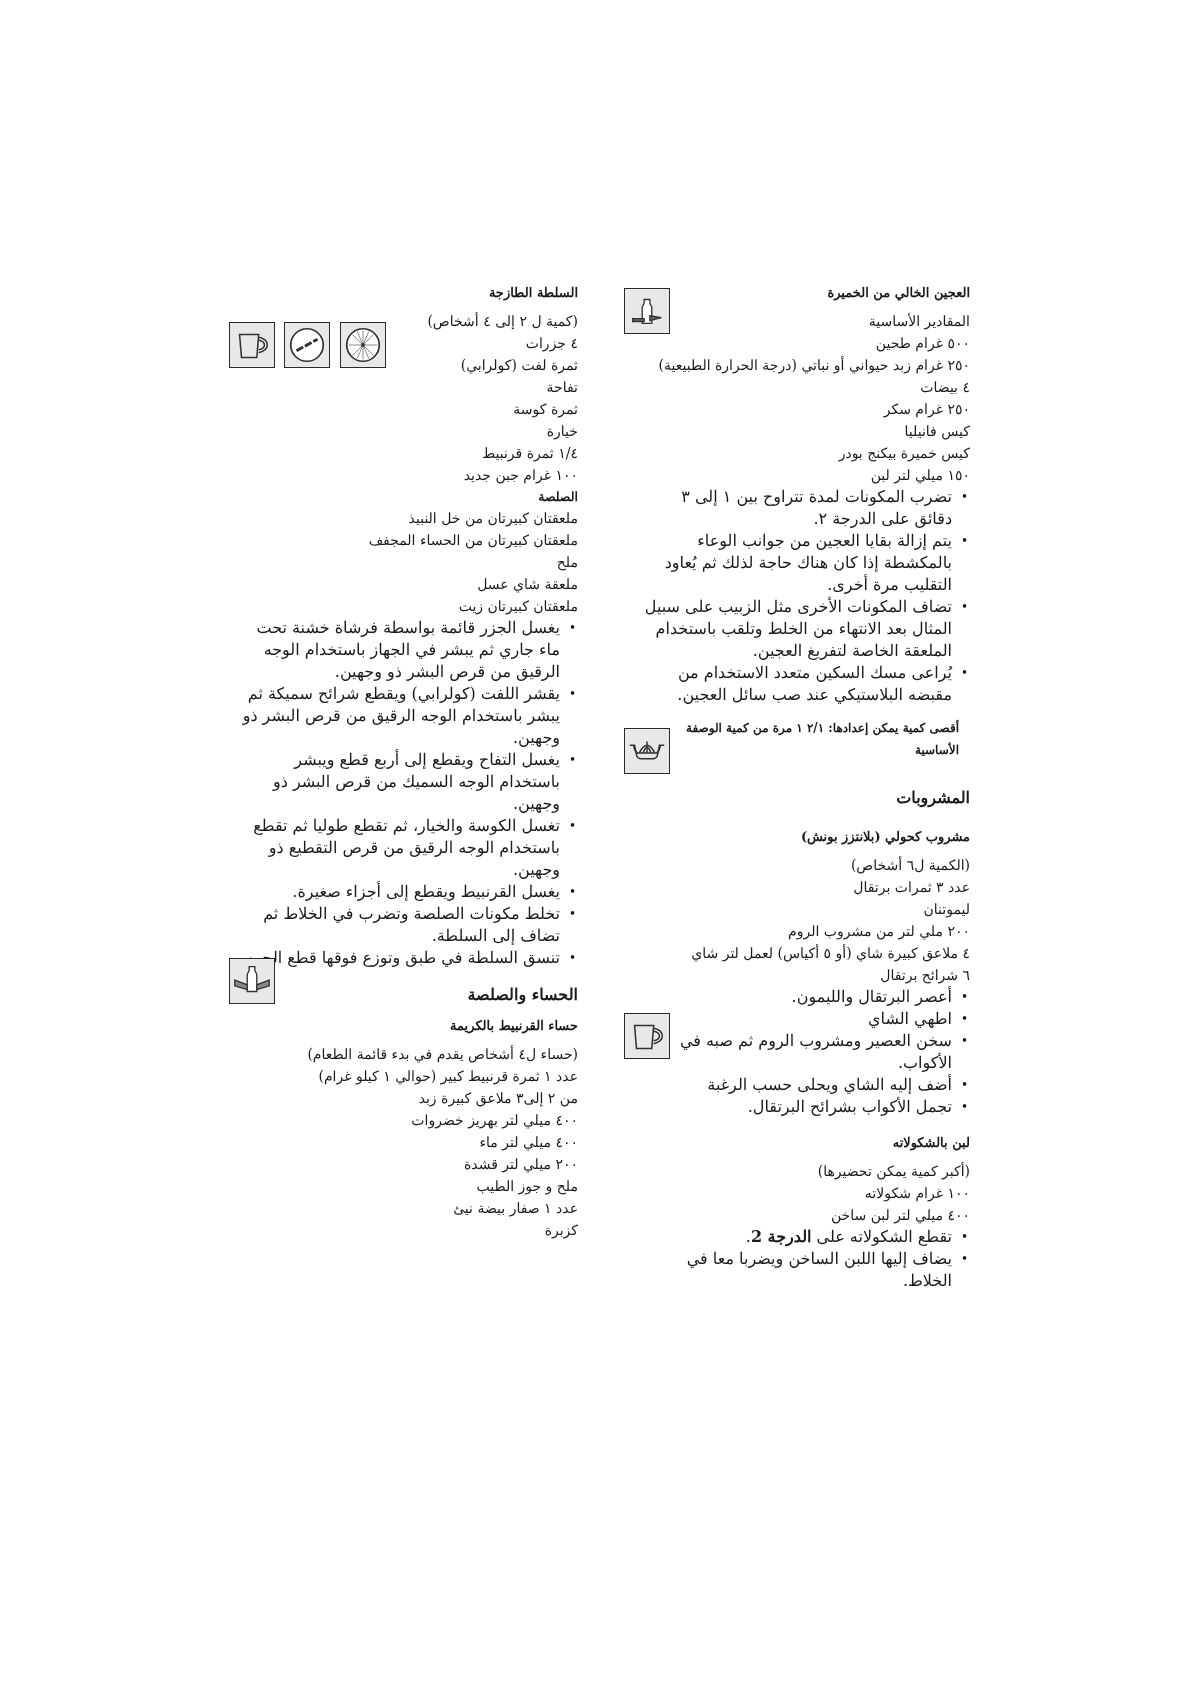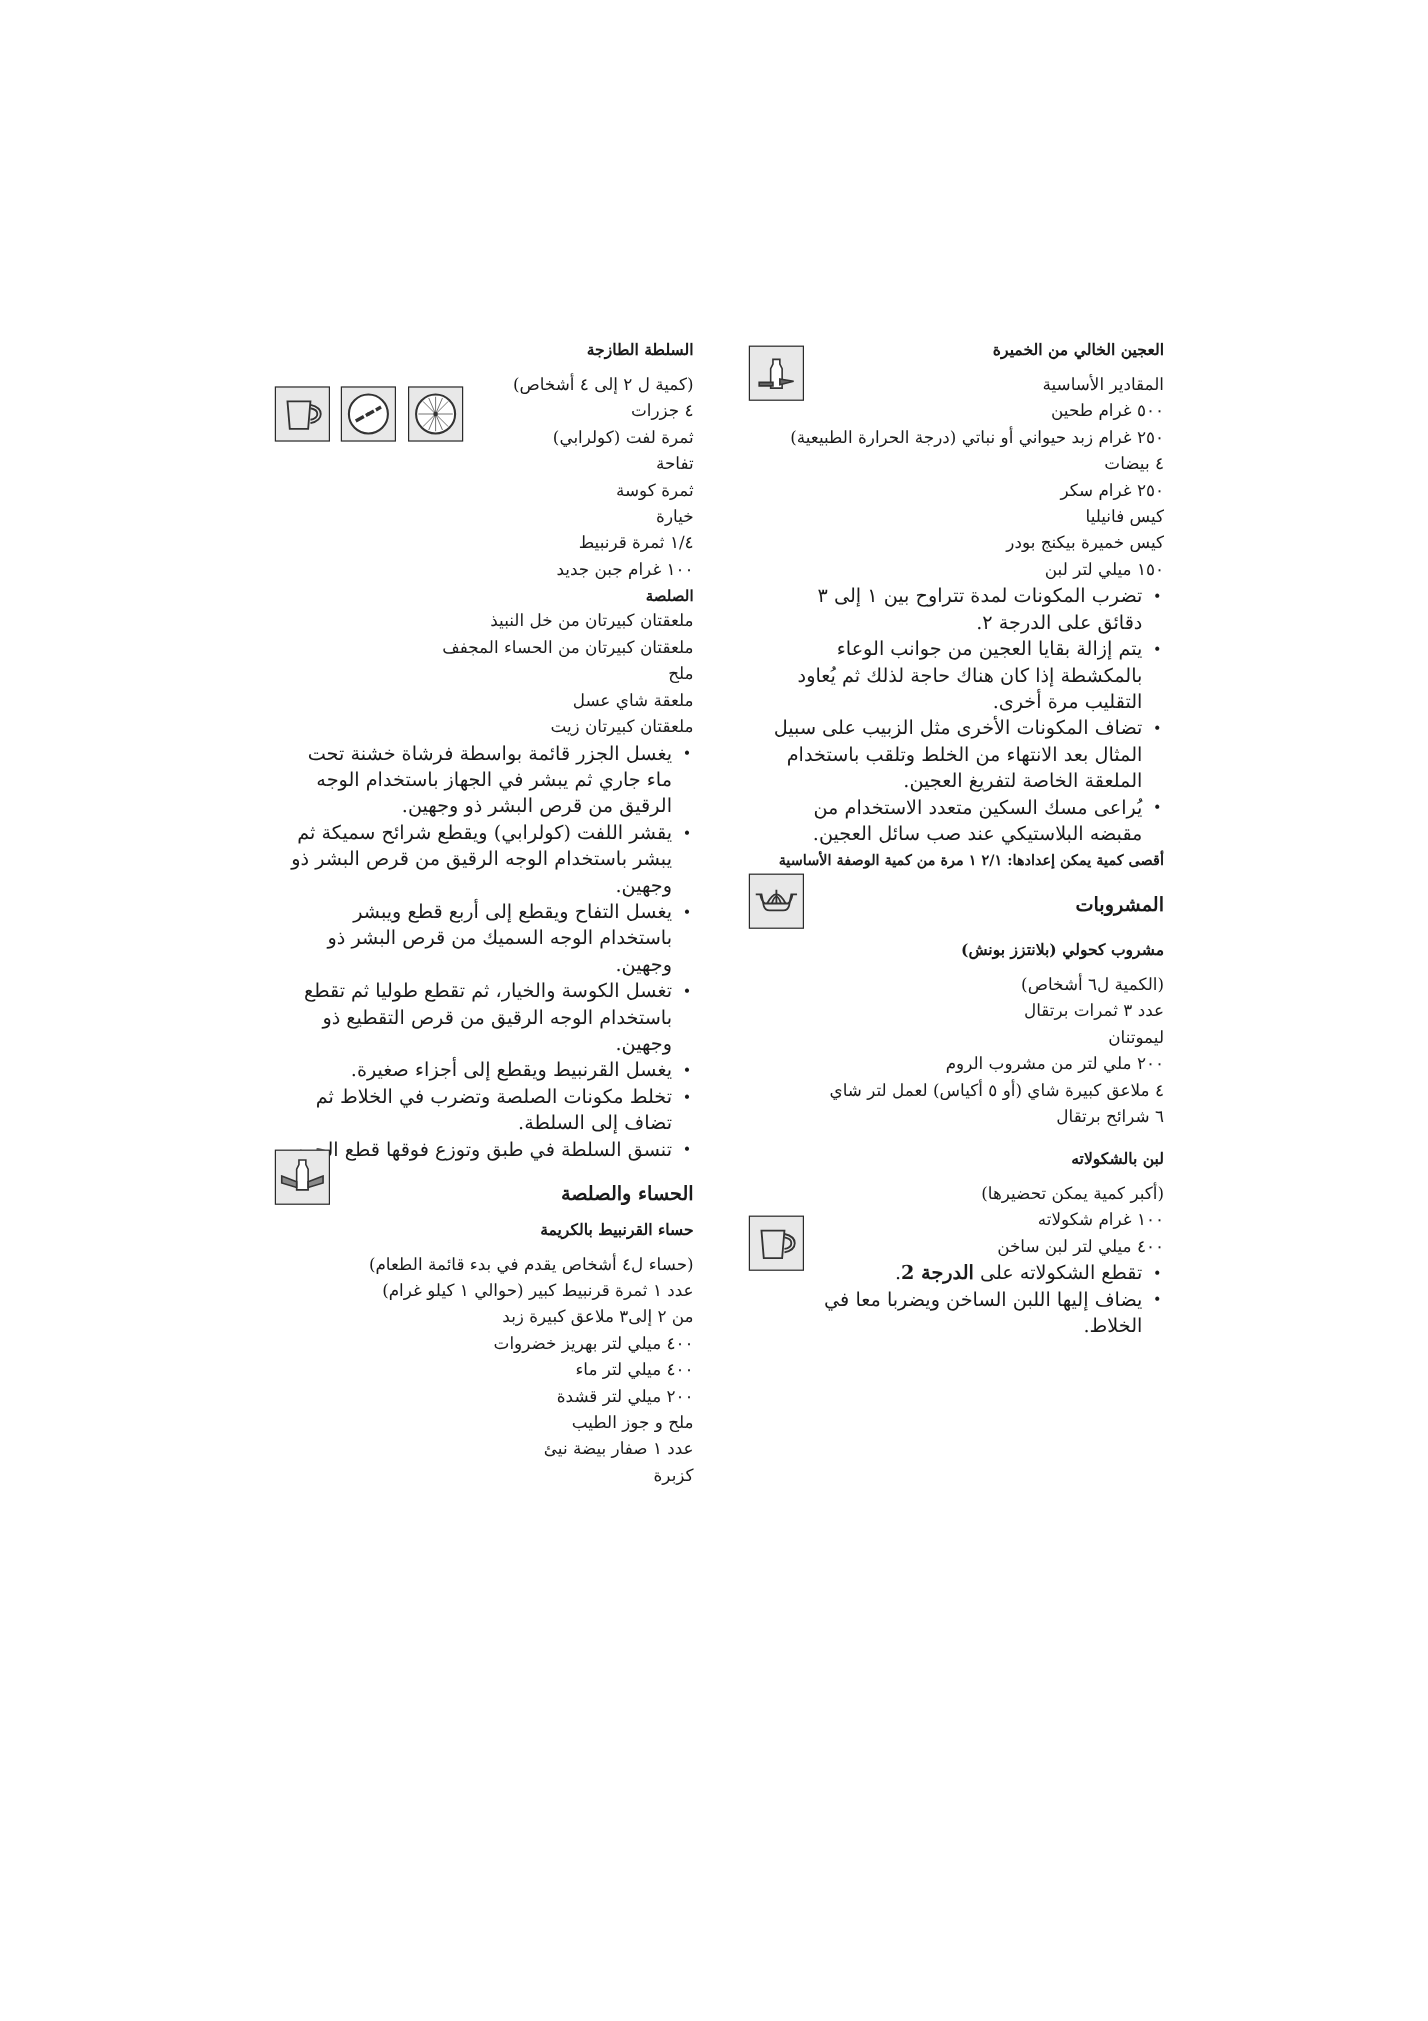--- a/index.html
+++ b/index.html
@@ -5,21 +5,21 @@
   html, body { margin:0; padding:0; background:#ffffff; }
   body { width:1190px; height:1684px; position:relative; overflow:hidden;
          font-family:"DejaVu Serif","Liberation Serif",serif; color:#1a1a1a; }
   .col { position:absolute; direction:rtl; text-align:right; }
   .col-left { left:232px; width:346px; top:282px; }
   .col-right { left:640px; width:330px; top:282px; }
   .h1 { font-weight:bold; font-size:16px; line-height:24px; margin:0 0 8px 0; }
   .h2 { font-weight:bold; font-size:13px; line-height:22px; margin:0 0 6px 0; }
   .h3 { font-weight:bold; font-size:12.5px; line-height:21px; margin:0; }
   .line { font-size:14px; line-height:22px; margin:0; white-space:nowrap; }
-  .note { font-weight:bold; font-size:12px; line-height:22px; margin:0; }
+  .note { font-weight:bold; font-size:12px; line-height:22px; margin:11px; }
   ul.steps { list-style:none; margin:0; padding:0; }
   ul.steps li { position:relative; padding-right:18px; font-size:16px; line-height:22px; }
   ul.steps li::before { content:"•"; position:absolute; right:2px; top:0; font-size:12px; }
   .gap { height:14px; }
   .gap-sm { height:8px; }
   .icon-box { position:absolute; width:46px; height:46px; background:#e8e8e8;
               border:1.5px solid #2a2a2a; box-sizing:border-box; }
   .icon-box svg { width:100%; height:100%; display:block; }
   .bold-inline { font-weight:bold;text-align:center; }
 </style>
@@ -50,20 +50,27 @@
   <div class="gap-sm"></div>
   <div class="h2">مشروب كحولي (بلانتزز بونش)</div>
   <div>
     <div class="line">(الكمية ل٦ أشخاص)</div>
     <div class="line">عدد ٣ ثمرات برتقال</div>
     <div class="line">ليموتنان</div>
     <div class="line">٢٠٠ ملي لتر من مشروب الروم</div>
     <div class="line">٤ ملاعق كبيرة شاي (أو ٥ أكياس) لعمل لتر شاي</div>
     <div class="line">٦ شرائح برتقال</div>
   </div>
+  <ul class="steps">
+    <li>أعصر البرتقال والليمون.</li>
+    <li>اطهي الشاي</li>
+    <li>سخن العصير ومشروب الروم ثم صبه في الأكواب.</li>
+    <li>أضف إليه الشاي ويحلى حسب الرغبة</li>
+    <li>تجمل الأكواب بشرائح البرتقال.</li>
+  </ul>
   <div class="gap"></div>
   <div class="h2">لبن بالشكولاته</div>
   <div>
     <div class="line">(أكبر كمية يمكن تحضيرها)</div>
     <div class="line">١٠٠ غرام شكولاته</div>
     <div class="line">٤٠٠ ميلي لتر لبن ساخن</div>
   </div>
   <ul class="steps">
     <li><span>تقطع الشكولاته على </span><span class="bold-inline">الدرجة 2</span><span>.</span></li>
     <li>يضاف إليها اللبن الساخن ويضربا معا في الخلاط.</li>

